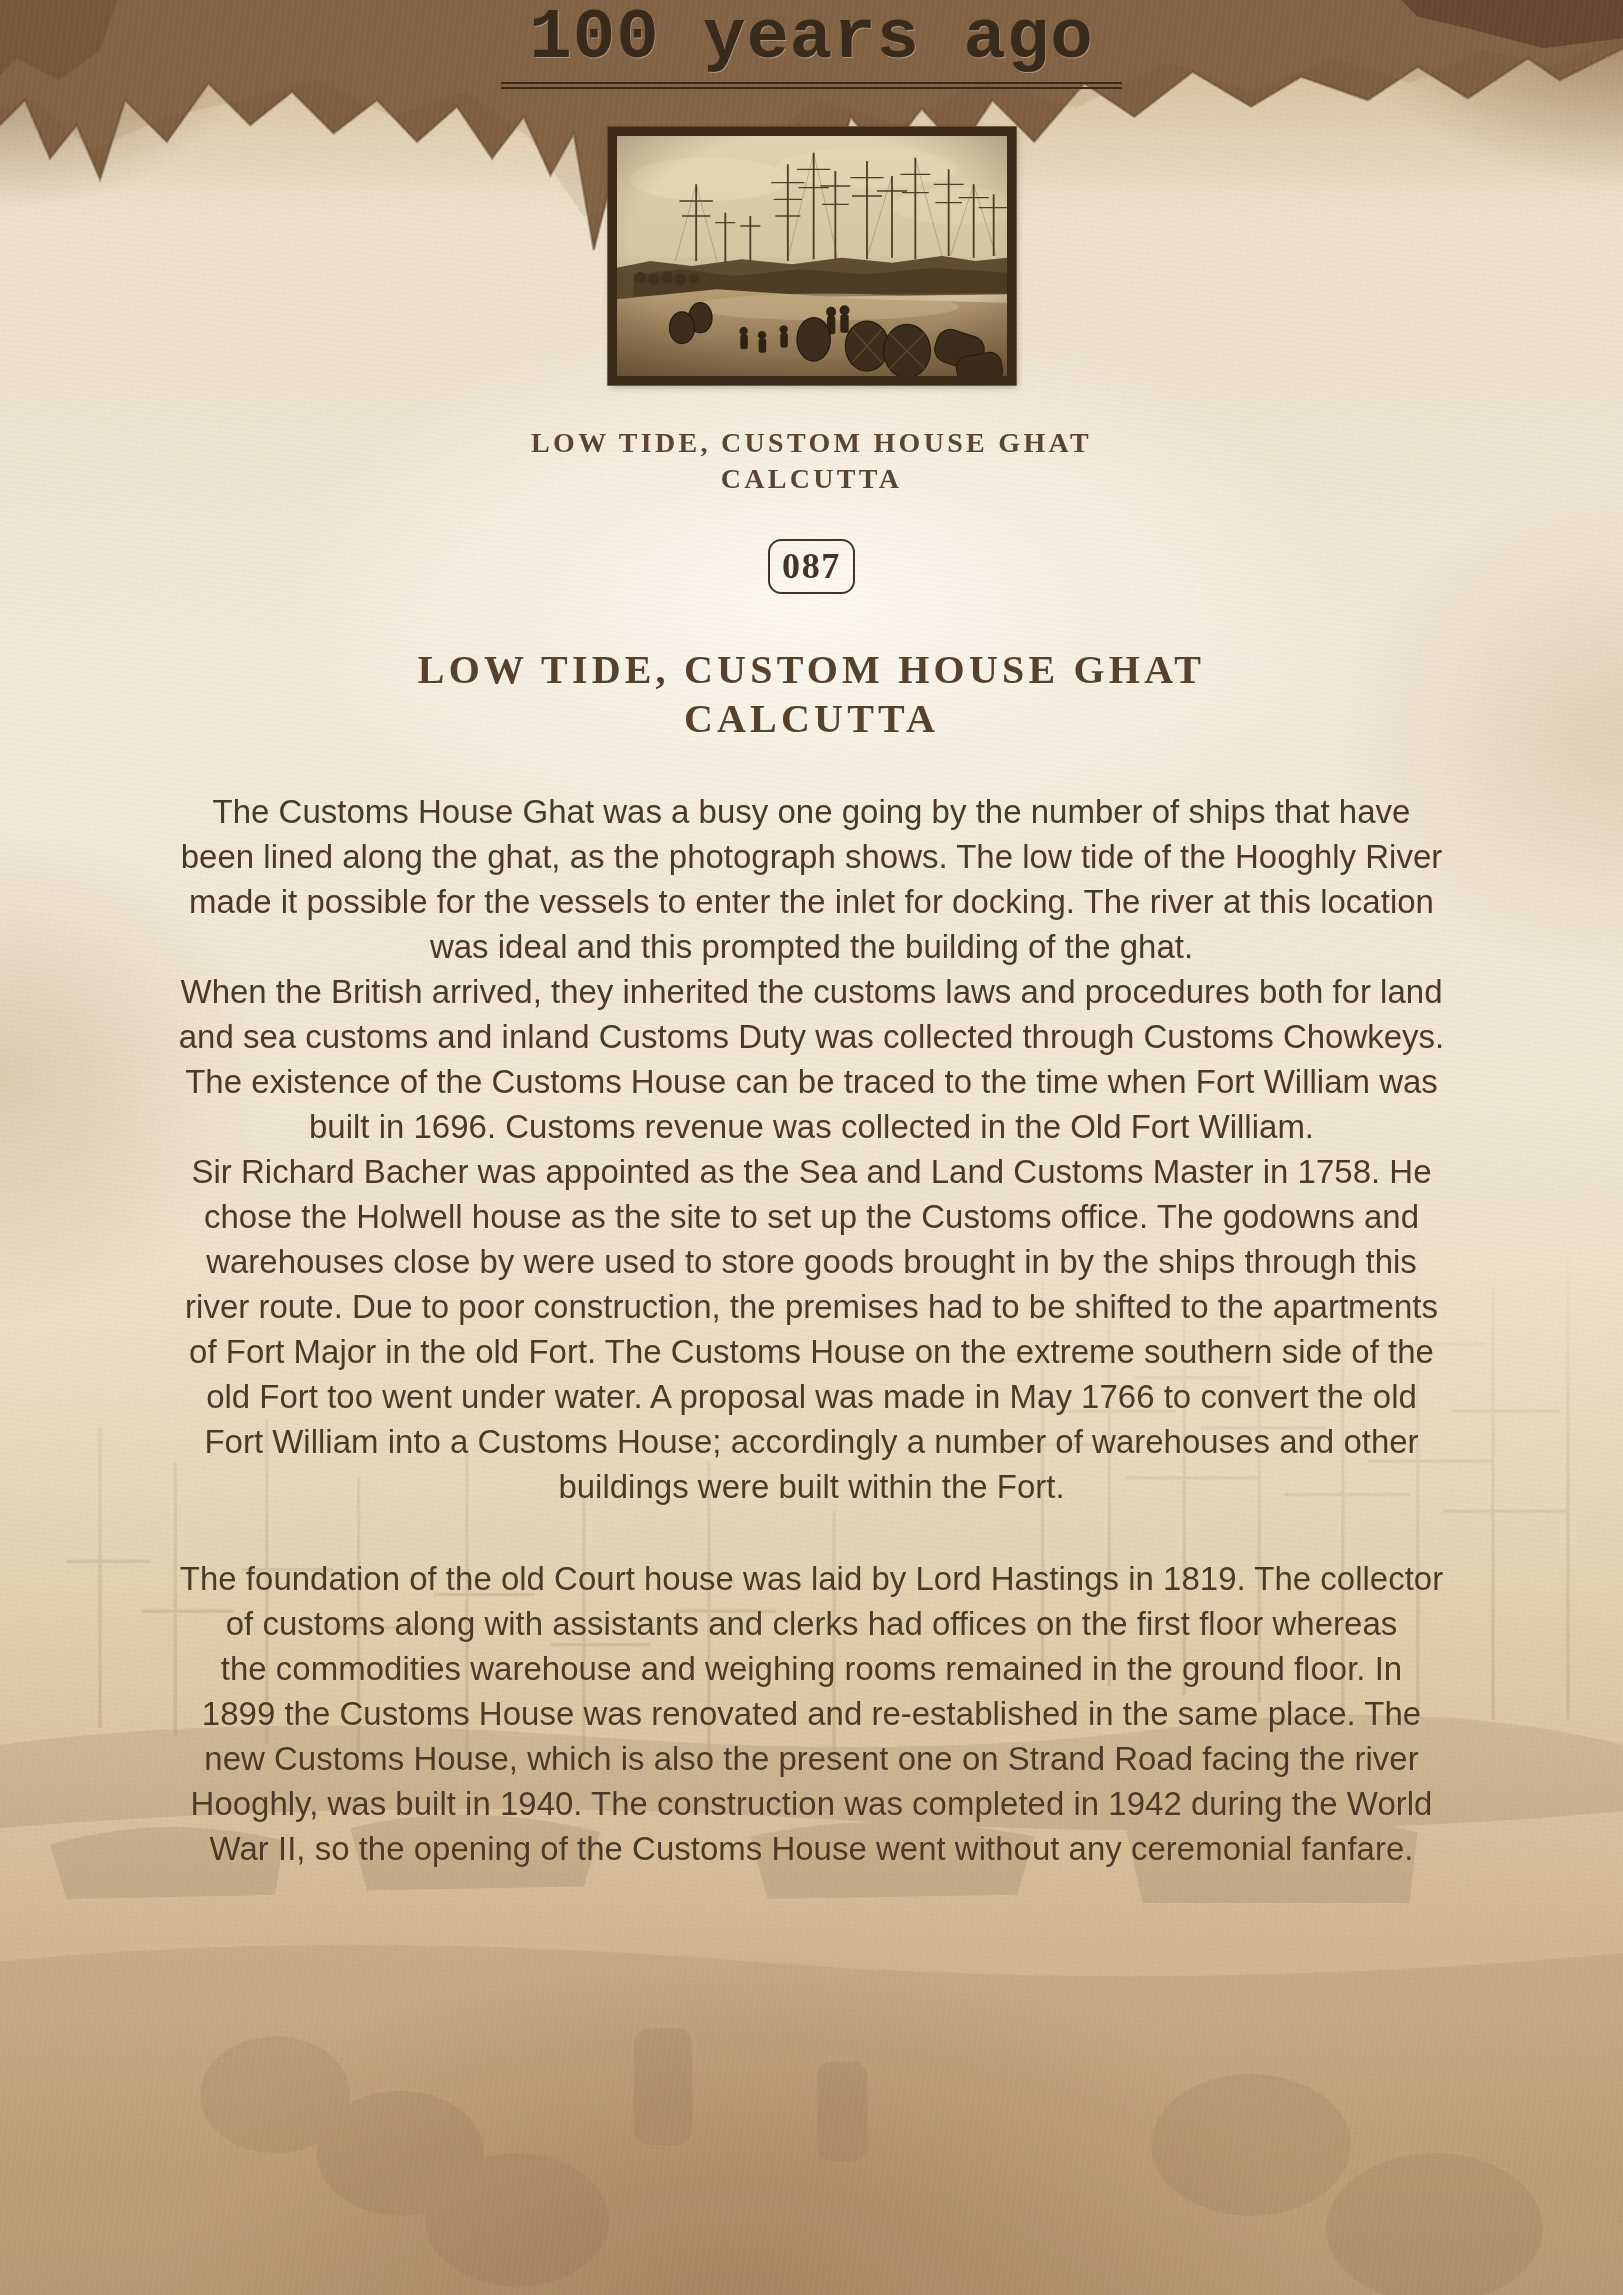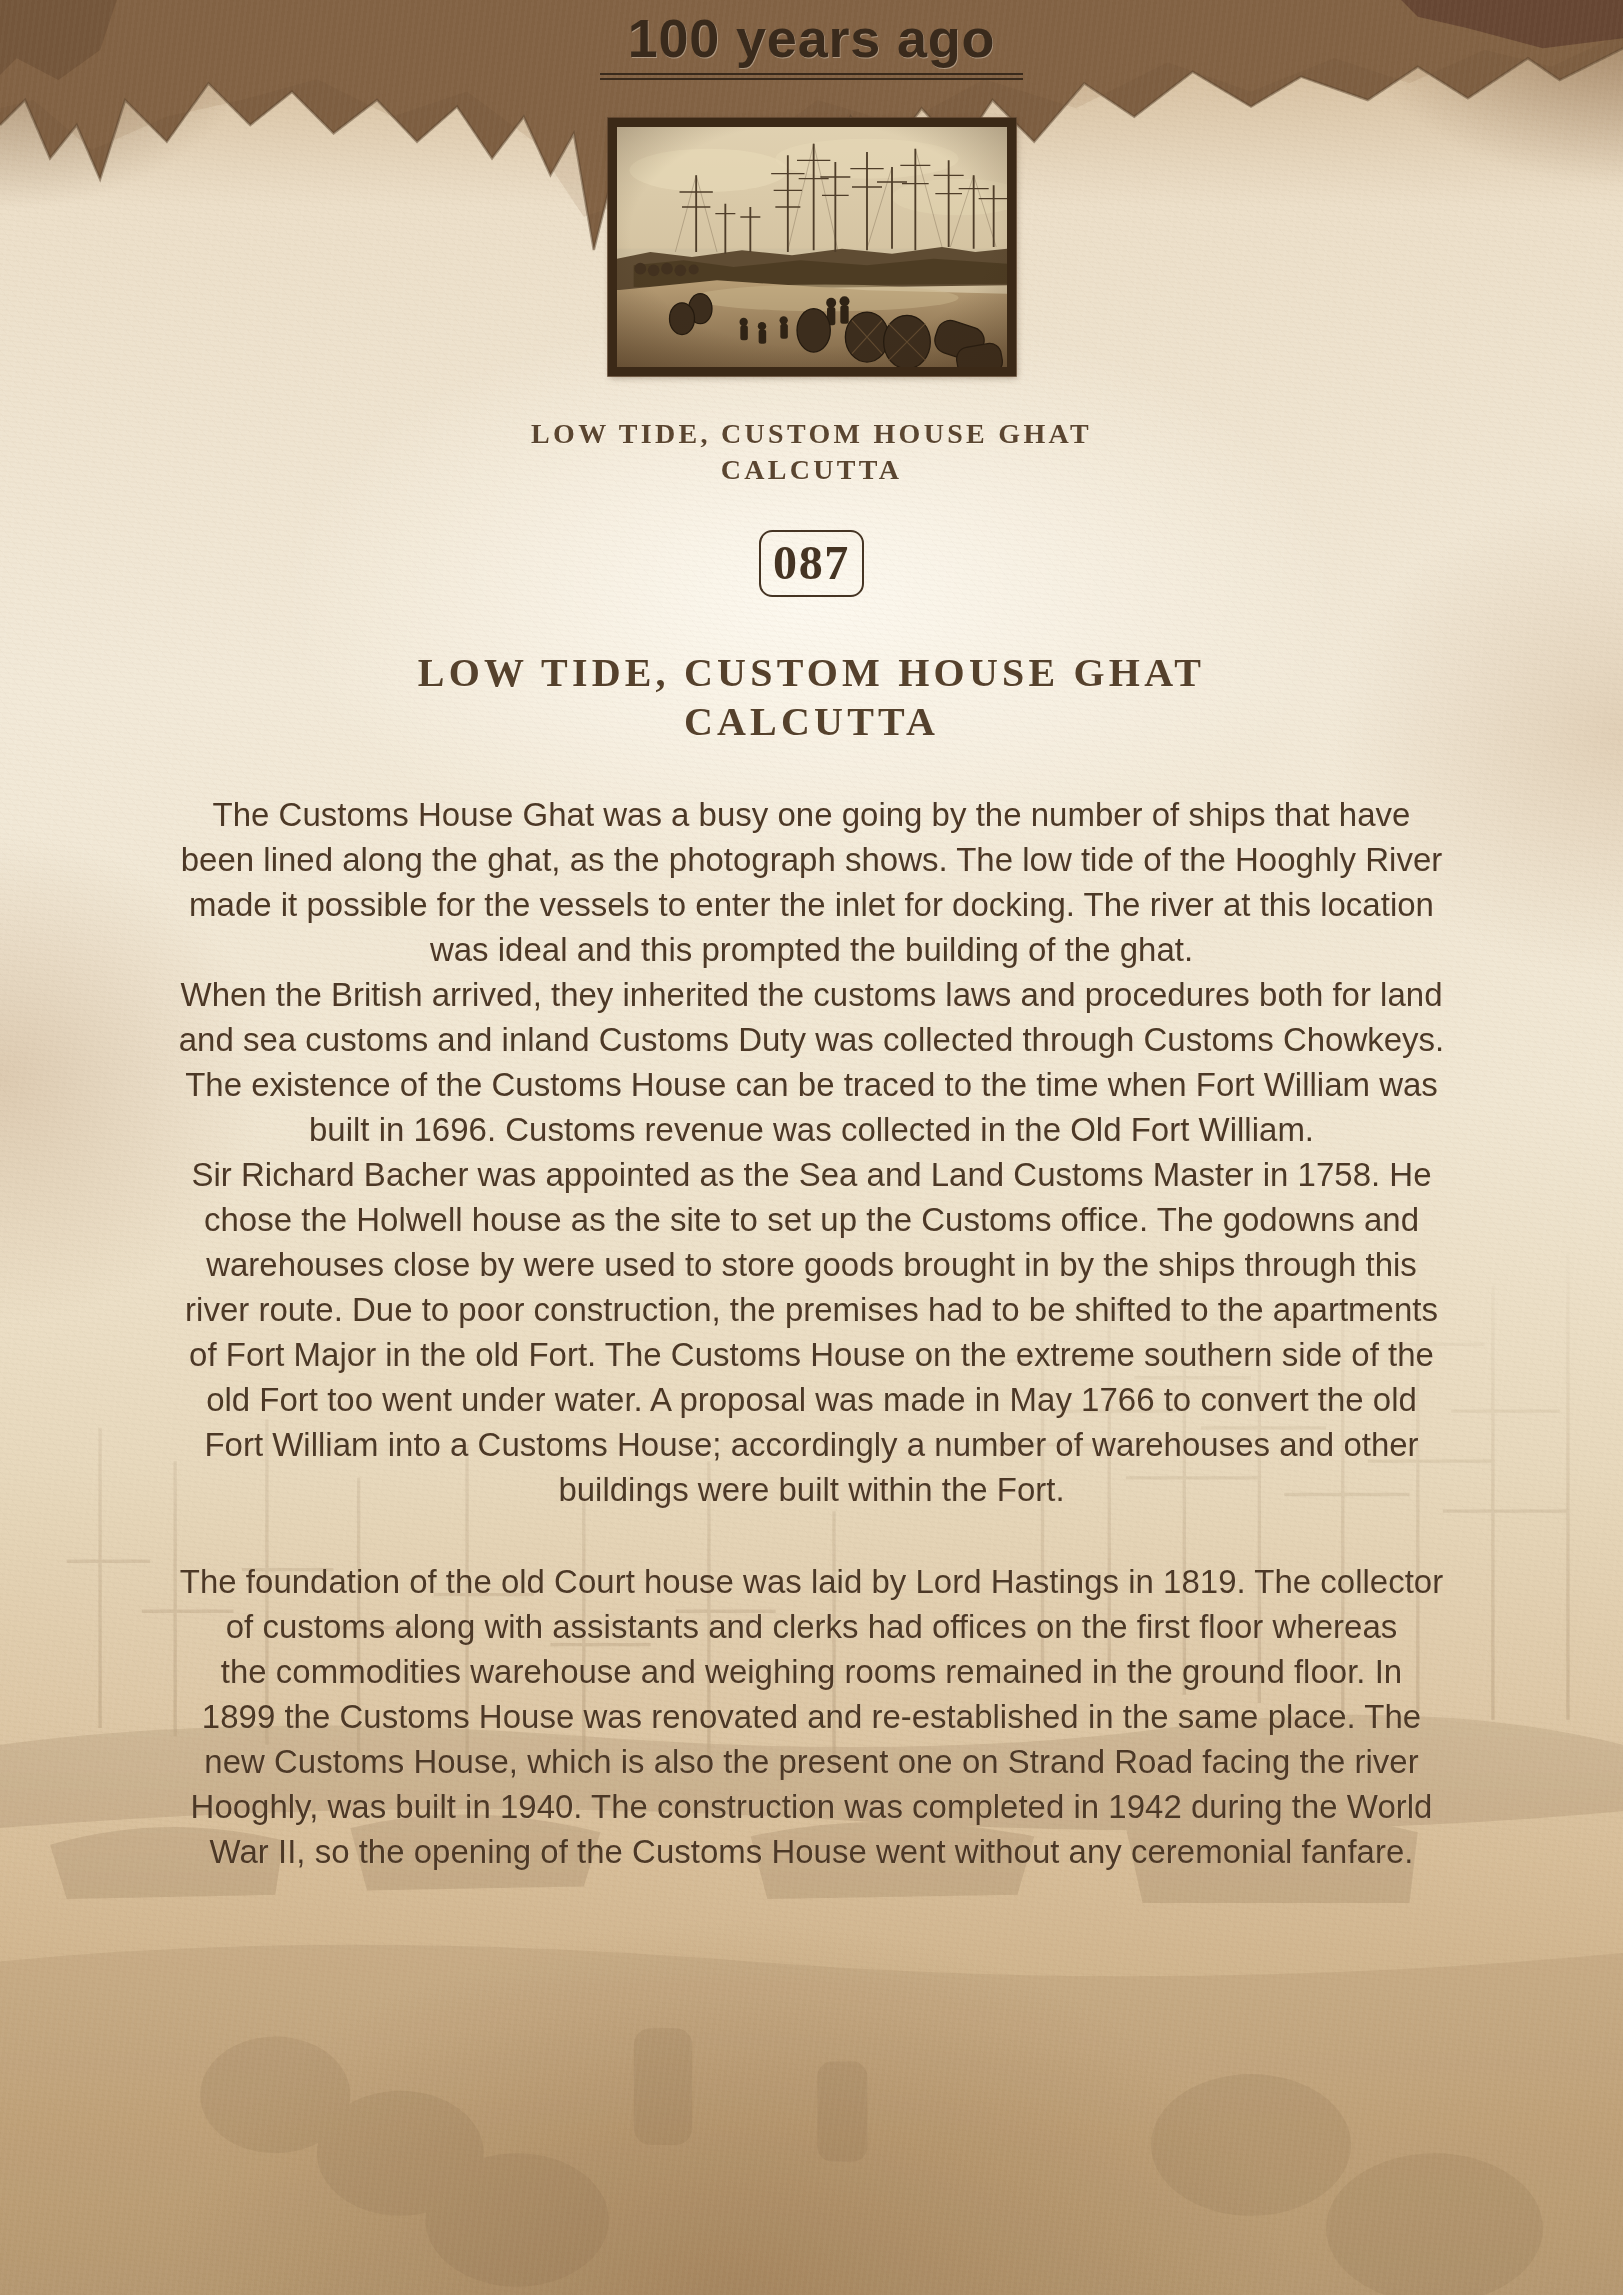--- a/index.html
+++ b/index.html
@@ -31,43 +31,43 @@
             mask-image:linear-gradient(180deg,transparent 0,rgba(0,0,0,.55) 28%,#000 62%);}
   .content{position:relative;z-index:3;text-align:center;color:#3c2b1b;}
   .brand-title{
     margin:140px 0 0 0;
     font-family:"Liberation Serif", serif;font-weight:400;
     font-size:102px;line-height:1.05;letter-spacing:13.3px;color:#3a2a1b;
     text-shadow:0.8px 0.8px 0 rgba(255,250,238,.45), 1.7px 1.7px 1.7px rgba(70,48,28,.25);
   }
   .brand-title .reg{font-size:28px;vertical-align:57px;letter-spacing:0;margin-left:5px;}
   .brand-subtitle{
-    display:inline-block;margin-top:11px;padding:0 28px 8.3px 28px;
-    font-family:Liberation Sans, sans-serif;font-weight:700;
-    font-size:54px;line-height:1.0;letter-spacing:0.8px;color:#392a1c;
+    display:inline-block;margin-top:3px;padding:0 28px 8.3px 28px;
+    font-family:Liberation Mono, monospace;font-weight:700;
+    font-size:71px;line-height:1.0;letter-spacing:0.8px;color:#392a1c;
     border-bottom:7.5px double #392a1c;
     text-shadow:0.8px 0.8px 0 rgba(255,250,238,.35);
   }
   .photo-frame{
     display:inline-block;margin-top:38px;
     border:9.2px solid #3b2917;background:#3b2917;
     box-shadow:0 0 0 0.8px #5c442e, 1.7px 2.5px 6.7px rgba(70,48,28,.35);
     line-height:0;
   }
   .photo-frame svg{display:block;}
   .photo-caption{
     margin-top:37px;
     font-family:"Liberation Serif", serif;font-weight:600;
     font-size:28px;line-height:1.28;letter-spacing:3.3px;color:#5a4530;
     text-shadow:0.8px 0.8px 0 rgba(255,250,238,.5);
   }
   .plate{
     display:inline-block;margin-top:42px;
     font-family:"Liberation Serif", serif;font-weight:600;
-    font-size:48px;line-height:1;color:#453423;
+    font-size:36px;line-height:1;color:#453423;
     border:2.5px solid #453423;border-radius:13.3px;padding:6.7px 11.7px 8.3px 11.7px;
     letter-spacing:1.7px;
   }
   .article-heading{
     margin:52px 0 0 0;
     font-family:"Liberation Serif", serif;font-weight:600;
     font-size:40px;line-height:1.22;letter-spacing:4.2px;color:#55412c;
     text-shadow:0.8px 0.8px 0 rgba(255,250,238,.5);
   }
   .body-text{

